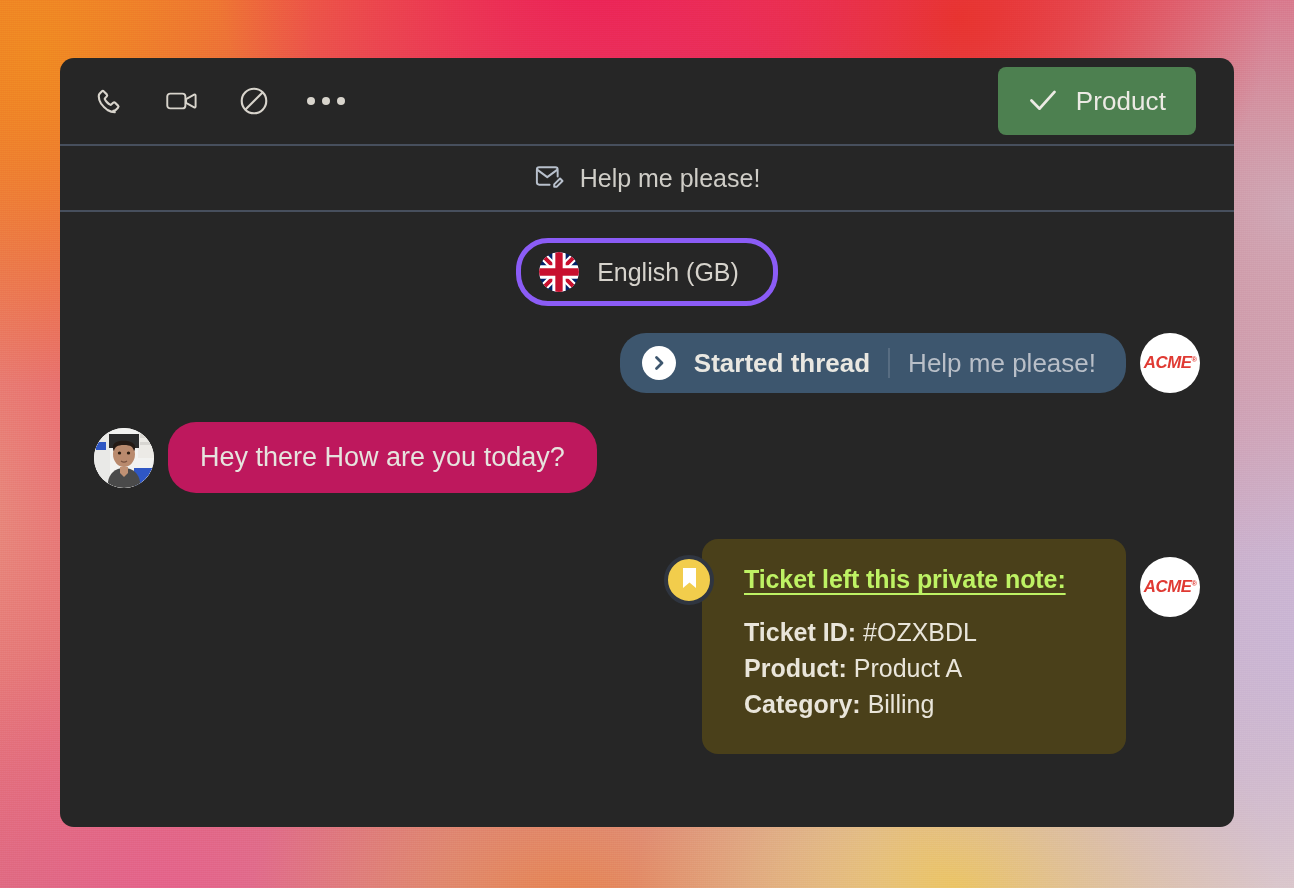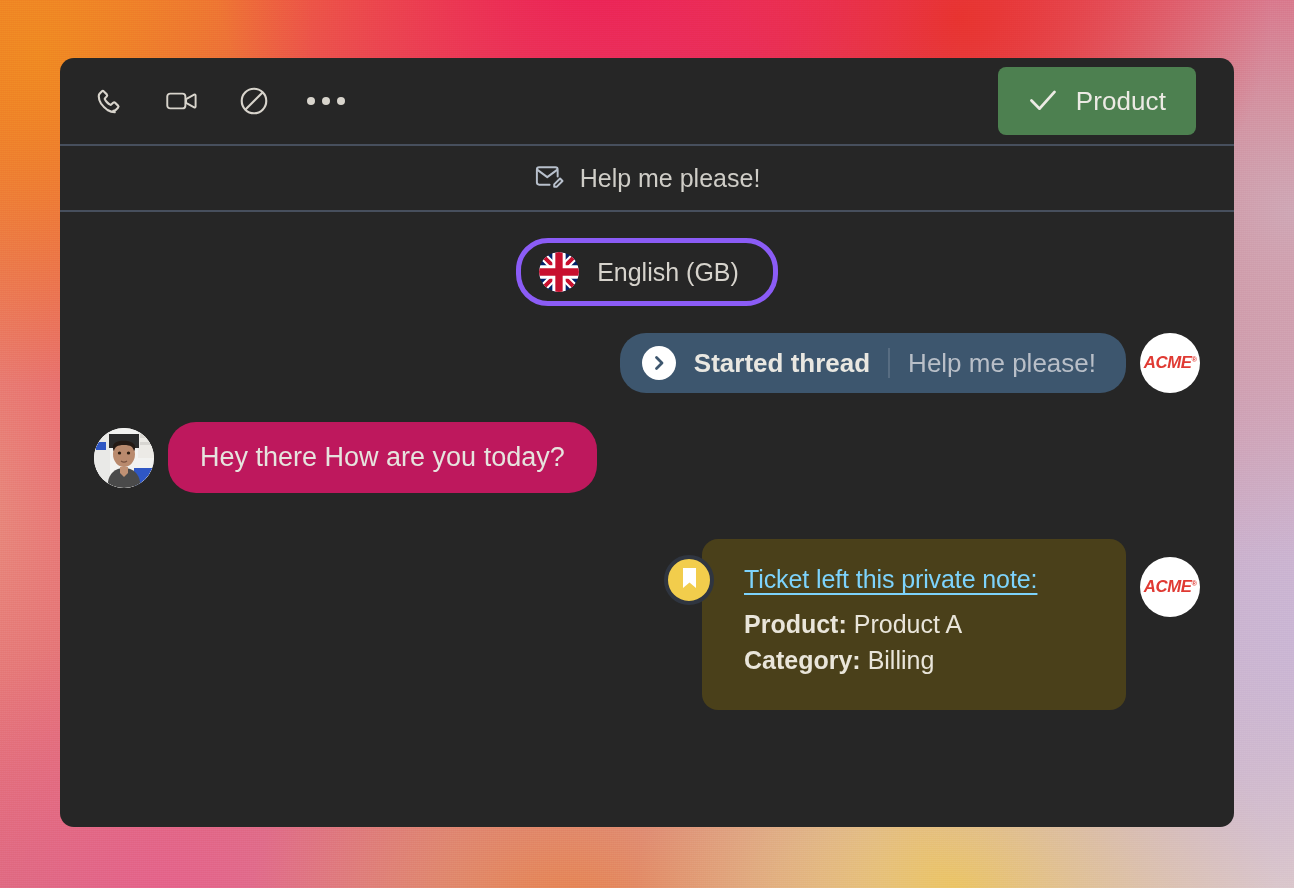--- a/index.html
+++ b/index.html
@@ -245,27 +245,27 @@
     position: relative;
   }
   .note-wrap { position: relative; }
   .note-bubble {
     background: #4a401a;
     border-radius: 16px;
     padding: 26px 40px 32px 42px;
     width: 424px;
   }
   .note-title {
-    color: #7dd3fc;
+    color: #bef264;
     font-size: 25px;
-    font-weight: normal;
+    font-weight: bold;
     text-decoration: underline;
     text-underline-offset: 5px;
     display: block;
-    margin-bottom: 12px;
+    margin-bottom: 20px;
     letter-spacing: -.1px;
   }
   .note-line {
     font-size: 25px;
     color: #e9e5da;
     line-height: 1.44;
     white-space: nowrap;
   }
   .note-line b { font-weight: bold; }
   .note-badge {
@@ -434,20 +434,24 @@
         <div class="note-badge">
           <span>
             <svg width="17" height="22" viewBox="0 0 17 22">
               <path d="M2 1h13v20l-6.5-5.6L2 21z" fill="#ffffff"></path>
             </svg>
           </span>
         </div>
         <div class="note-bubble">
           <span class="note-title">Ticket left this private note:</span>
           <div class="note-line">
+            <b>Ticket ID:</b>
+            <span>#OZXBDL</span>
+          </div>
+          <div class="note-line">
             <b>Product:</b>
             <span>Product A</span>
           </div>
           <div class="note-line">
             <b>Category:</b>
             <span>Billing</span>
           </div>
         </div>
       </div>
       <div class="note-avatar-slot">

